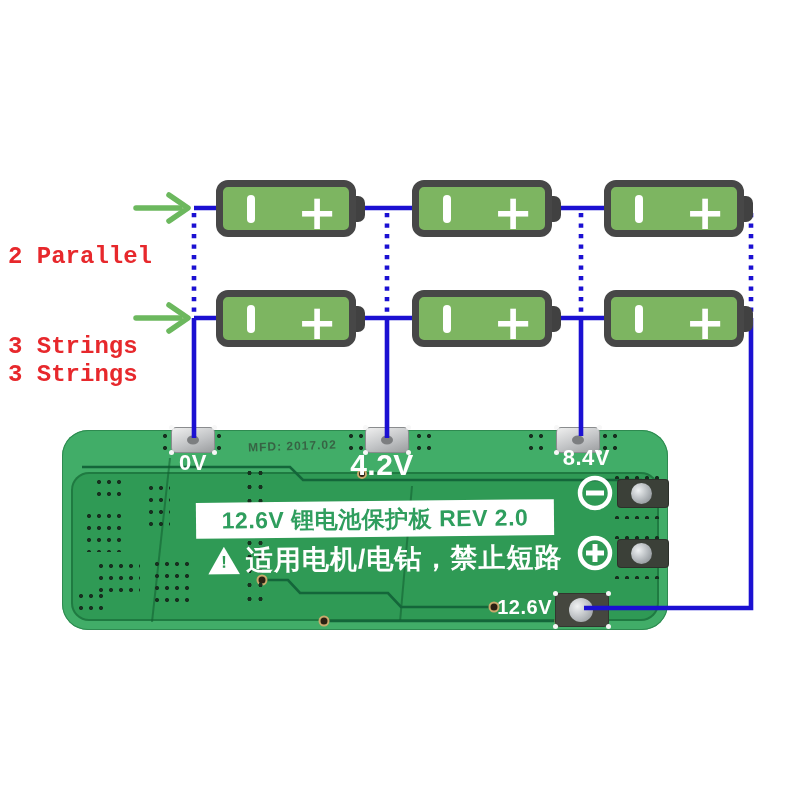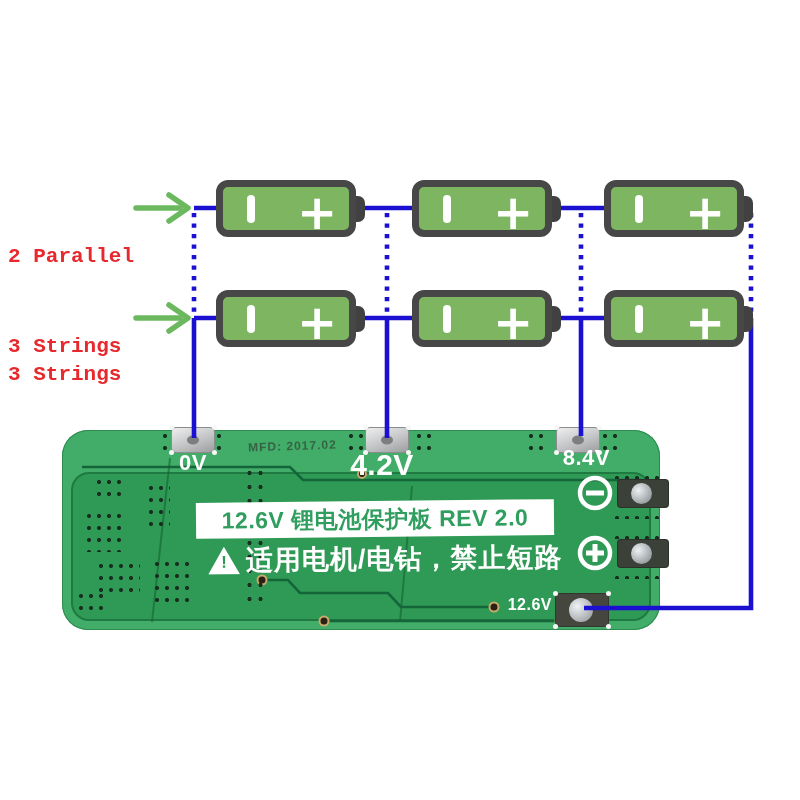--- a/index.html
+++ b/index.html
@@ -5,37 +5,37 @@
   html,body{margin:0;padding:0;background:#ffffff;width:800px;height:800px;overflow:hidden;
             font-family:"Liberation Sans",sans-serif;}
   .stage{position:relative;width:800px;height:800px;background:#fff;}
 
   
   svg.overlay{position:absolute;left:0;top:0;z-index:2;}
 
   
   .red-label{position:absolute;z-index:3;color:#e7282c;
              font-family:"Liberation Mono","DejaVu Sans Mono",monospace;
-             font-weight:700;font-size:21px;line-height:30px;white-space:pre;}
+             font-weight:700;font-size:24px;line-height:30px;white-space:pre;}
 
   
   .battery{position:absolute;width:140px;height:57px;z-index:3;}
   .bat-body{position:absolute;inset:0;background:#7db561;border:7px solid #474747;
             border-radius:12px;box-sizing:border-box;}
   .bat-nub{position:absolute;right:-9px;top:50%;transform:translateY(-50%);
            width:11px;height:26px;background:#414141;border-radius:0 7px 7px 0;}
   .bat-minus{position:absolute;left:24px;top:50%;transform:translateY(-50%);
              width:8px;height:28px;background:#ffffff;border-radius:4px;}
   .bat-plus{position:absolute;right:10px;top:0;width:44px;height:43px;line-height:50px;
             text-align:center;color:#fff;font-size:48px;font-weight:700;
             font-family:"DejaVu Sans",sans-serif;}
 
   
   .board{position:absolute;left:62px;top:430px;width:598px;height:200px;z-index:1;
-         background:#41ad68;border-radius:26px;box-shadow:0 0 0 1px #2e8a50 inset;}
+         background:#41ad68;border-radius:26px;box-shadow:0 0 0 1px #2e8a50 inset;padding-left:8px;}
   .board .panel{position:absolute;left:9px;right:9px;top:42px;bottom:9px;
                 background:#2f9a55;border:2px solid rgba(15,90,46,.5);
                 border-radius:18px;box-sizing:border-box;}
   .board svg.traces{position:absolute;left:0;top:0;}
 
   .pad{position:absolute;width:44px;height:26px;top:-3px;border-radius:5px;
        background:linear-gradient(160deg,#efefef 0%,#c2c4c6 55%,#9b9d9f 100%);
        border:1px solid #8a8c8e;box-sizing:border-box;}
   .pad .hole{position:absolute;left:50%;top:50%;transform:translate(-50%,-50%);
              width:12px;height:9px;border-radius:50%;background:#7c7e80;}
@@ -170,21 +170,21 @@
         <div class="dome"></div>
       </div>
 
     <div class="outpad">
       <div class="dome"></div>
       <div class="pdot" style="left:-3px;top:-3px"></div>
         <div class="pdot" style="right:-3px;top:-3px"></div>
       <div class="pdot" style="left:-3px;bottom:-3px"></div>
         <div class="pdot" style="right:-3px;bottom:-3px"></div>
     </div>
-    <div class="sktext" style="left:420px;top:166px;width:70px;text-align:right;font-size:16px">12.6V</div>
+    <div class="sktext" style="left:420px;top:166px;width:70px;text-align:right;font-size:20px">12.6V</div>
   </div>
 
   <svg class="overlay" width="800" height="800" viewBox="0 0 800 800">
     <g stroke="#1b10d2" stroke-width="4.6" fill="none">
       <path d="M194 208 H752"></path>
       <path d="M194 318 H752"></path>
       <path d="M194 213 V313" stroke-dasharray="4.2 6.3"></path>
       <path d="M387 213 V313" stroke-dasharray="4.2 6.3"></path>
       <path d="M581 213 V313" stroke-dasharray="4.2 6.3"></path>
       <path d="M751 213 V313" stroke-dasharray="4.2 6.3"></path>

